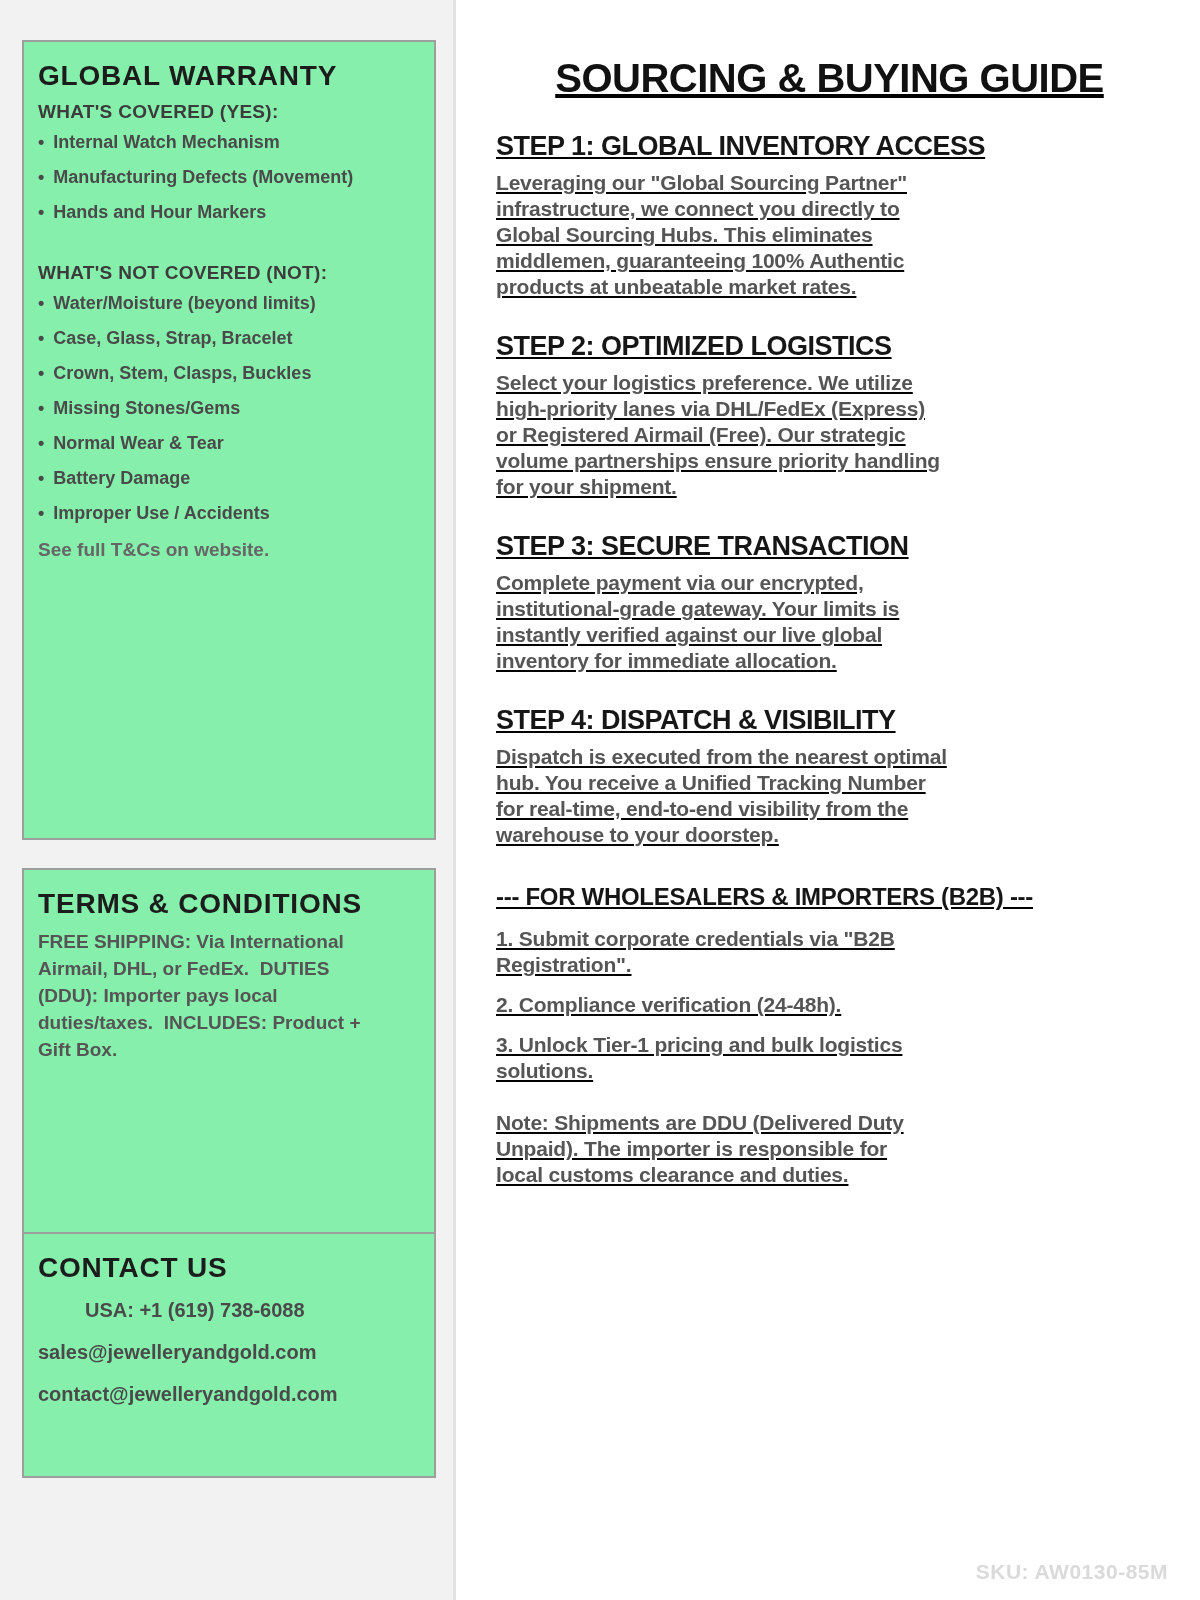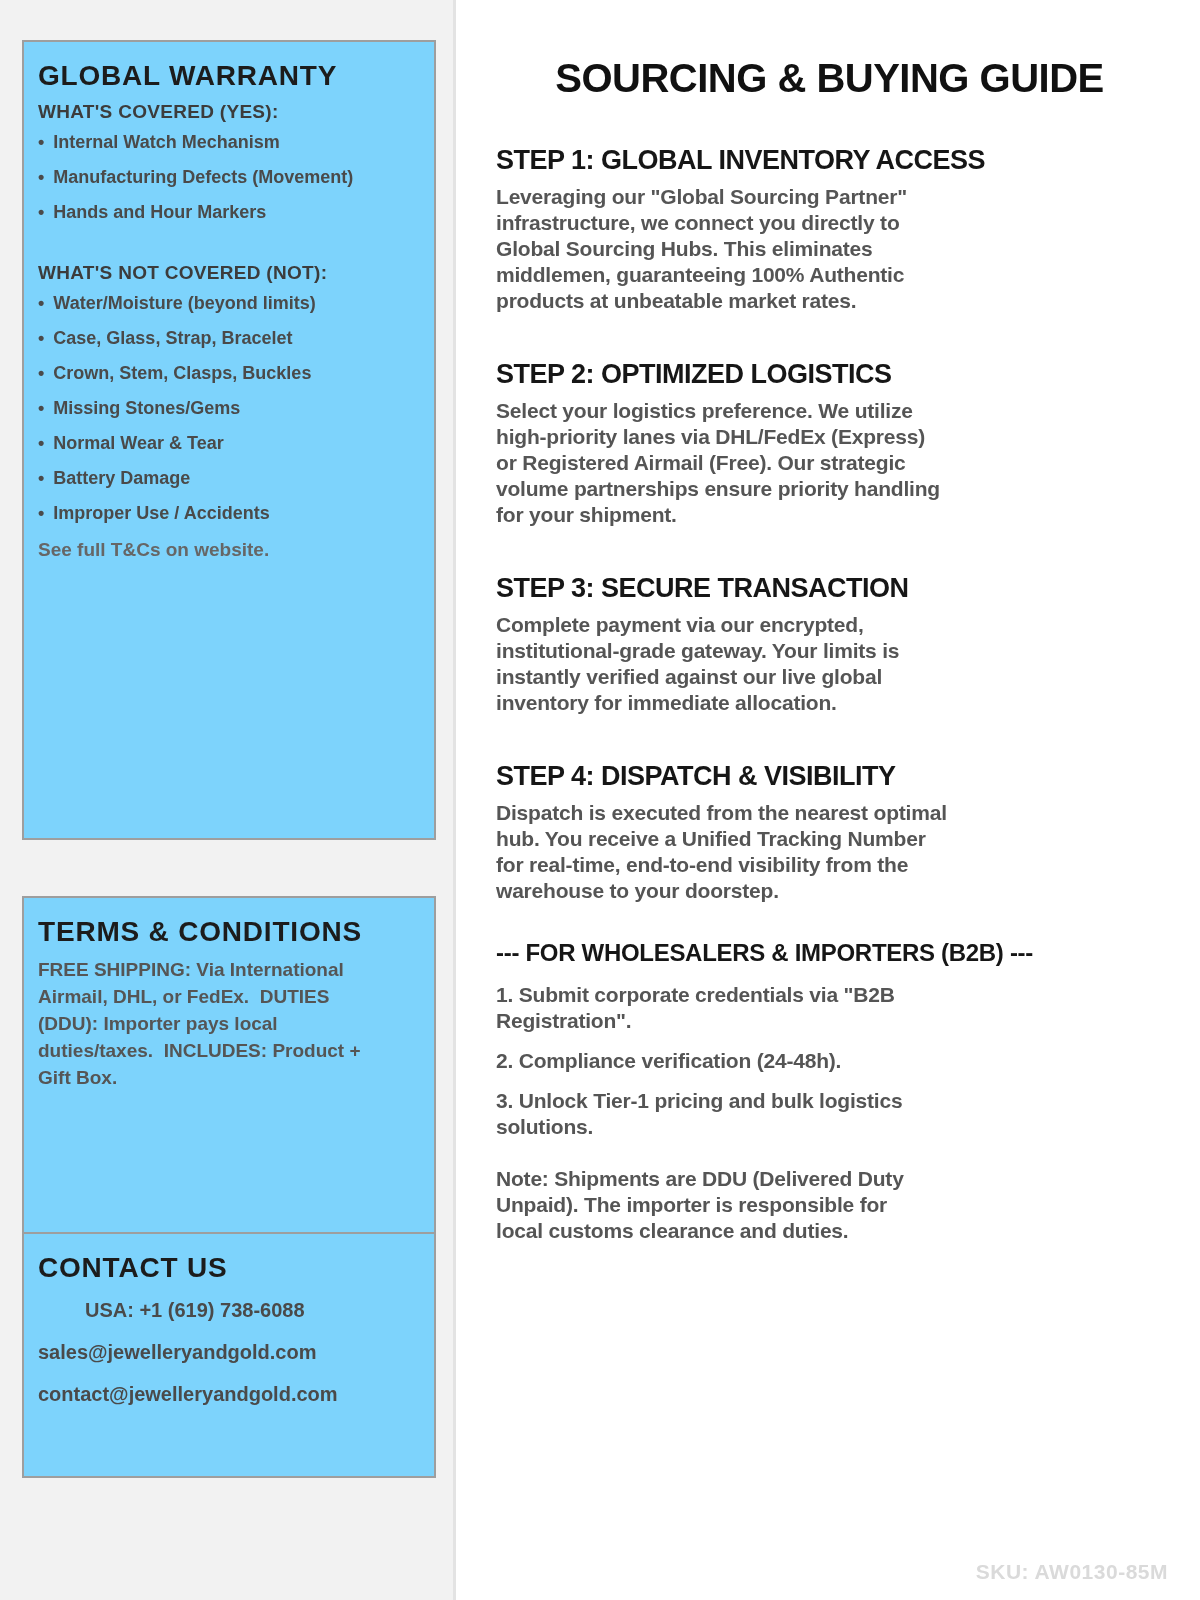--- a/index.html
+++ b/index.html
@@ -17,25 +17,25 @@
     left: 0; top: 0;
     width: 456px; height: 1600px;
     background: #f2f2f2;
     border-right: 3px solid #e3e3e3;
   }
   .card {
     position: absolute;
     left: 22px;
     width: 414px;
     border: 2px solid #9e9e9e;
-    background: #7dd3fc;
+    background: #86efac;
     padding: 18px 14px;
   }
   .card-warranty { top: 40px;  height: 800px; }
-  .card-terms    { top: 896px; height: 440px; }
+  .card-terms    { top: 868px; height: 440px; }
   .card-contact  { top: 1232px; height: 246px; }
 
   .card h2 {
     font-size: 28px;
     line-height: 32px;
     font-weight: bold;
     color: #1c1c1c;
     letter-spacing: 0.8px;
     white-space: nowrap;
   }
@@ -89,37 +89,38 @@
     white-space: nowrap;
   }
   .contact-line.first { margin-top: 14px; margin-left: 47px; }
 
   
   .main {
     position: absolute;
     left: 459px; top: 0;
     width: 741px; height: 1322px;
     background: #ffffff;
+    text-decoration: underline;
   }
   .guide-title {
     padding-top: 56px;
     text-align: center;
     font-size: 40px;
     line-height: 44px;
     font-weight: bold;
     color: #111111;
     letter-spacing: -0.5px;
     white-space: nowrap;
   }
   .content {
     margin-left: 37px;
     width: 625px;
   }
   .step-heading {
-    margin-top: 44px;
+    margin-top: 30px;
     font-size: 27px;
     line-height: 32px;
     font-weight: bold;
     color: #161616;
     letter-spacing: -0.5px;
     white-space: nowrap;
   }
   .step-body {
     margin-top: 8px;
     font-size: 21px;

